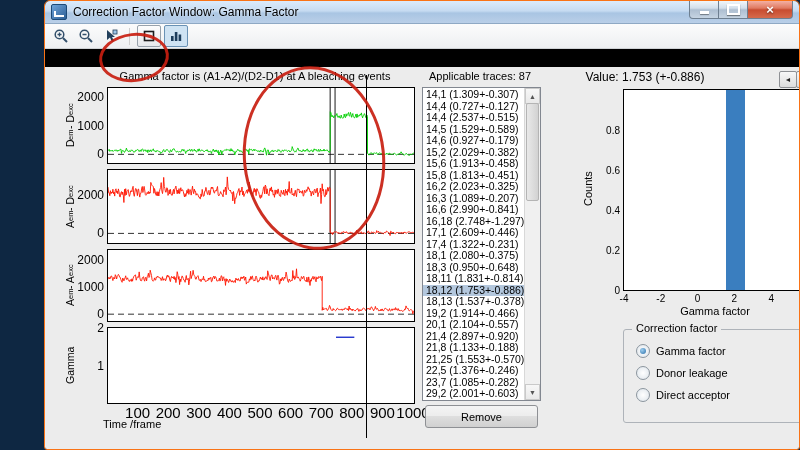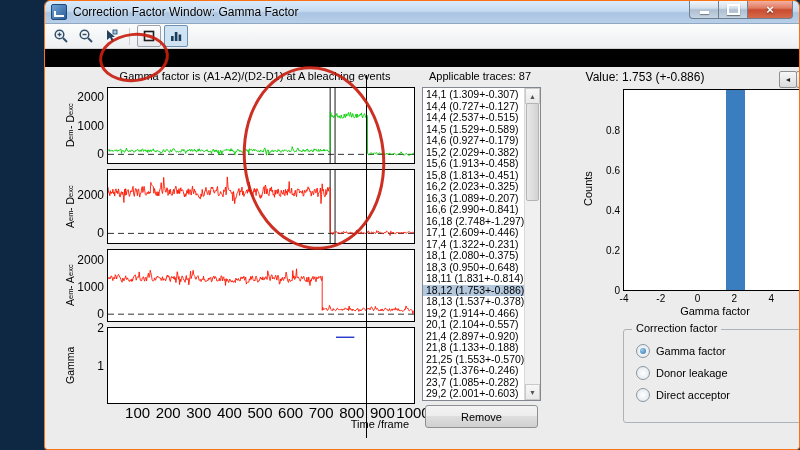--- a/index.html
+++ b/index.html
@@ -40,21 +40,21 @@
   .fig-header{position:absolute;left:40px;top:3px;width:340px;text-align:center;font-size:11px;}
   .plot{position:absolute;left:62px;width:306px;background:#fff;border:1px solid #000;}
   .p1{top:20px;height:75px}.p2{top:102px;height:73px}.p3{top:182px;height:71px}.p4{top:260px;height:75px}
   .plot svg{position:absolute;inset:0;width:100%;height:100%;}
   .ylabel{position:absolute;left:-45px;top:0;bottom:0;width:14px;display:flex;align-items:center;
           justify-content:center;writing-mode:vertical-rl;transform:rotate(180deg);font-size:10.5px;}
   .ylabel sub{font-size:7.5px;}
   .ytick{position:absolute;right:calc(100% + 4px);transform:translateY(-50%);font-size:12px;white-space:nowrap;}
   .xtrow{position:absolute;left:62px;top:337px;width:306px;height:12px;}
   .xtick{position:absolute;transform:translateX(-50%);font-size:15px;top:0;}
-  .xlabel{position:absolute;left:58px;top:351px;width:306px;text-align:right;font-size:11px;}
+  .xlabel{position:absolute;left:58px;top:351px;width:306px;text-align:left;font-size:11px;}
   .cursor-line{position:absolute;top:8px;height:363px;width:1px;background:#000;z-index:10;}
   
   .traces-header{position:absolute;left:372px;top:3px;width:126px;text-align:center;font-size:11px;}
   .listbox{position:absolute;left:377px;top:20px;width:117px;height:312px;background:#fff;
            border:1px solid #828790;font-size:10.5px;overflow:hidden;}
   .list-inner{position:absolute;left:0;top:1px;right:15px;bottom:0;}
   .list-item{height:11.5px;line-height:11.5px;padding-left:3px;white-space:nowrap;}
   .list-item.selected{background:#b3c7dd;}
   .vscroll{position:absolute;right:0;top:0;bottom:0;width:15px;background:#f0f0f0;border-left:1px solid #d8d8d8;}
   .scroll-btn{position:absolute;left:0;right:0;height:14px;display:flex;align-items:center;justify-content:center;

